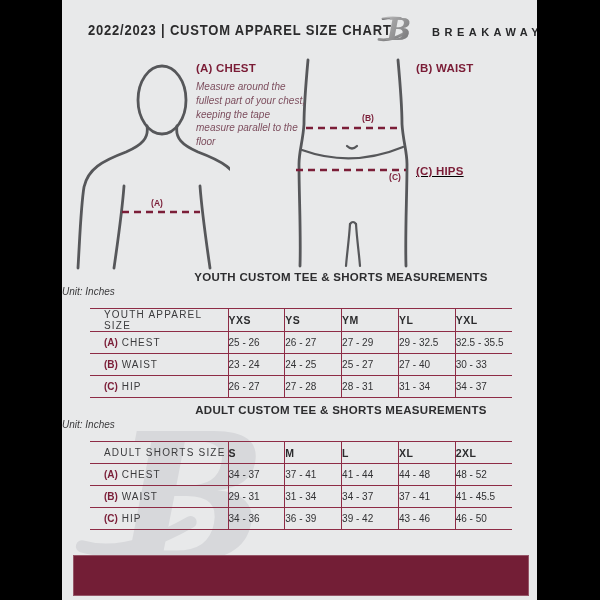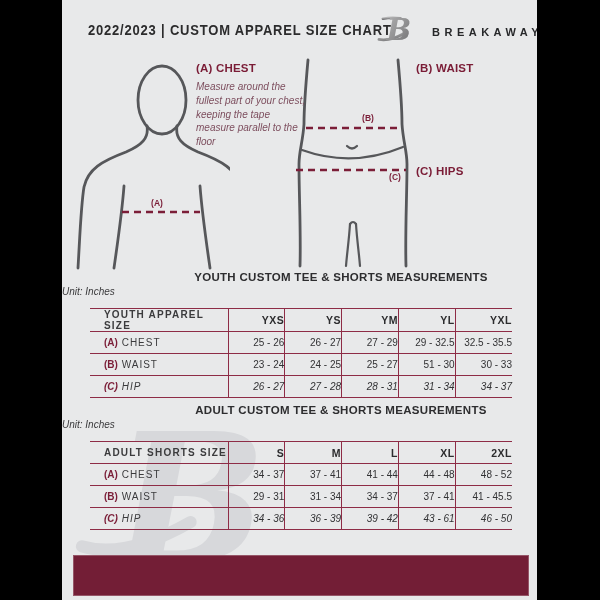--- a/index.html
+++ b/index.html
@@ -21,40 +21,40 @@
   .hdr-brand{position:absolute;left:370px;top:26px;font-size:11px;font-weight:700;
     letter-spacing:4.5px;color:#27282a;white-space:nowrap;}
   .hdr-logo{position:absolute;left:314px;top:13px;width:38px;height:34px;}
 
   
   .guide{position:absolute;width:112px;}
   .guide h3{font-size:11.5px;font-weight:700;color:#7a1c36;letter-spacing:.2px;margin-bottom:6px;}
   .guide p{font-size:10px;font-style:italic;color:var(--desc);line-height:1.38;}
   .g-chest{left:134px;top:62px;width:110px;}
   .g-waist{left:354px;top:62px;}
-  .g-hips{left:354px;top:165px;}
+  .g-hips{left:354px;top:165px;text-decoration:underline;}
 
   .diagram{position:absolute;}
   .d-torso{left:10px;top:56px;}
   .d-lower{left:230px;top:54px;}
   .marker{position:absolute;width:30px;text-align:center;font-size:8.5px;font-weight:700;color:var(--maroon);}
 
   
   .sec-title{position:absolute;left:0;width:558px;text-align:center;font-size:11.5px;
     font-weight:700;color:#2d2d2f;letter-spacing:.3px;}
   .sec-unit{position:absolute;left:0;width:486px;text-align:left;font-size:10px;
     font-style:italic;color:#3a3a3c;}
 
   
   table.size-table{position:absolute;left:28px;width:422px;border-collapse:collapse;table-layout:fixed;}
   .size-table th,.size-table td{height:22px;padding:0;border-top:1px solid var(--line);
-    font-size:10px;color:var(--ink);text-align:right;vertical-align:middle;}
-  .size-table tr:last-child td{border-bottom:1px solid var(--line);font-style:italic;}
+    font-size:10px;color:var(--ink);text-align:left;vertical-align:middle;}
+  .size-table tr:last-child td{border-bottom:1px solid var(--line);}
   .size-table .v{border-left:1px solid var(--line);}
-  .size-table th.lblcol{font-weight:700;letter-spacing:1.2px;text-align:left;padding-left:14px;font-size:10px;color:#3b3b3d;}
+  .size-table th.lblcol{font-weight:400;letter-spacing:1.2px;text-align:left;padding-left:14px;font-size:10px;color:#3b3b3d;}
   .size-table th.v{font-weight:700;font-size:10.5px;letter-spacing:.5px;color:#2c2c2e;}
   .size-table td.rowlbl{text-align:left;padding-left:14px;letter-spacing:1px;color:#3b3b3d;}
   .size-table td.rowlbl .pfx{font-weight:700;color:var(--maroon);letter-spacing:0;}
 
   .watermark{position:absolute;left:8px;top:404px;width:200px;height:178px;}
 
   .footer-bar{position:absolute;left:11px;top:555px;width:456px;height:41px;background:var(--footer);
     box-shadow:inset 0 0 0 1px rgba(255,255,255,.25);}
 </style>
 </head>
@@ -148,21 +148,21 @@
         <td class="v">26 - 27</td>
         <td class="v">27 - 29</td>
         <td class="v">29 - 32.5</td>
         <td class="v">32.5 - 35.5</td>
       </tr>
       <tr>
         <td class="rowlbl"><span class="pfx">(B)</span><span> WAIST</span></td>
         <td class="v">23 - 24</td>
         <td class="v">24 - 25</td>
         <td class="v">25 - 27</td>
-        <td class="v">51 - 30</td>
+        <td class="v">27 - 40</td>
         <td class="v">30 - 33</td>
       </tr>
       <tr>
         <td class="rowlbl"><span class="pfx">(C)</span><span> HIP</span></td>
         <td class="v">26 - 27</td>
         <td class="v">27 - 28</td>
         <td class="v">28 - 31</td>
         <td class="v">31 - 34</td>
         <td class="v">34 - 37</td>
       </tr>
@@ -204,21 +204,21 @@
         <td class="v">31 - 34</td>
         <td class="v">34 - 37</td>
         <td class="v">37 - 41</td>
         <td class="v">41 - 45.5</td>
       </tr>
       <tr>
         <td class="rowlbl"><span class="pfx">(C)</span><span> HIP</span></td>
         <td class="v">34 - 36</td>
         <td class="v">36 - 39</td>
         <td class="v">39 - 42</td>
-        <td class="v">43 - 61</td>
+        <td class="v">43 - 46</td>
         <td class="v">46 - 50</td>
       </tr>
     </tbody>
       </table>
 
     <div class="footer-bar"></div>
   </div>
 </div>
 
 </body></html>

